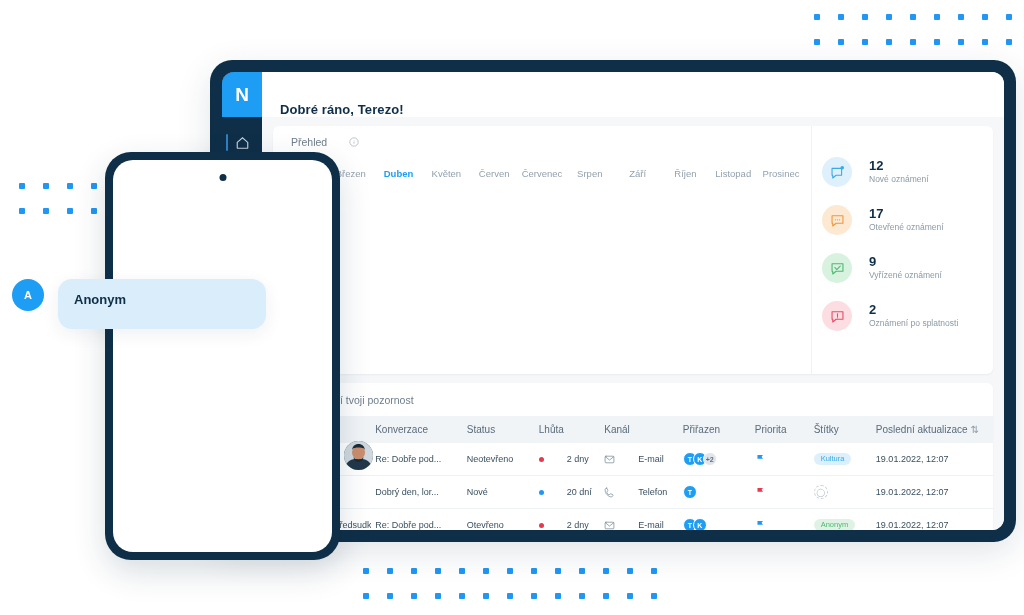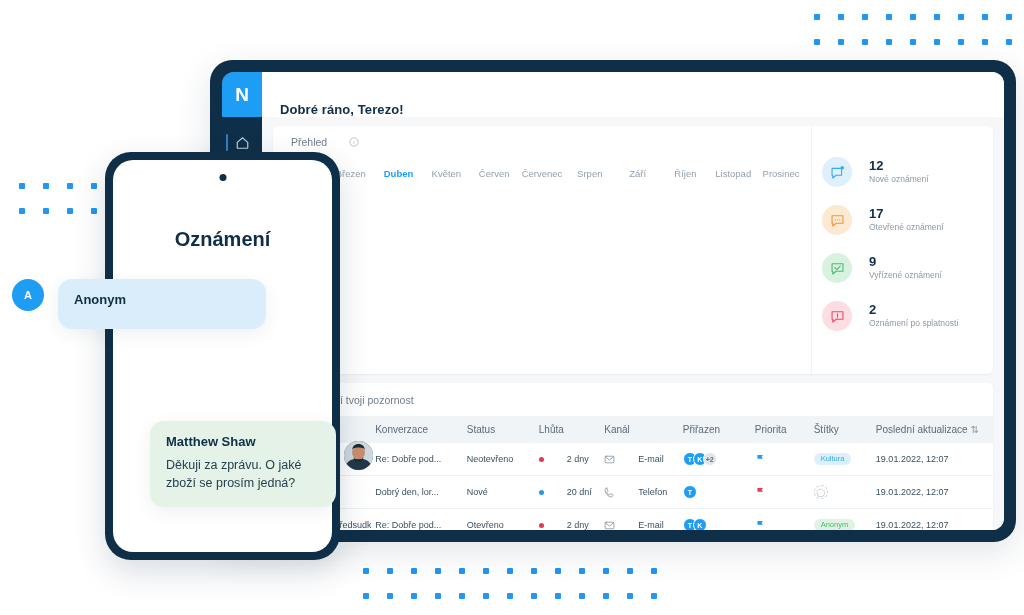--- a/index.html
+++ b/index.html
@@ -487,28 +487,23 @@
           <path d="M13 22c2 3 4 4 7 4s5-1 7-4c-1 5-3 7-7 7s-6-2-7-7z" fill="#1d2b36"></path>
         </svg>
       </div>
 
     </div>
   </div>
 
   <div class="phone">
     <div class="phone-screen">
       <div class="phone-cam"></div>
-      <div class="phone-title">Oznámení</div>
     </div>
   </div>
 
   <div class="chip-a">A</div>
 
   <div class="bubble bubble-a">
     <div class="bub-name">Anonym</div>
   </div>
 
-  <div class="bubble bubble-b">
-    <div class="bub-name">Matthew Shaw</div>
-    <div class="bub-text">Děkuji za zprávu. O jaké zboží se prosím jedná?</div>
-  </div>
 
 </div>
 
 </body></html>

